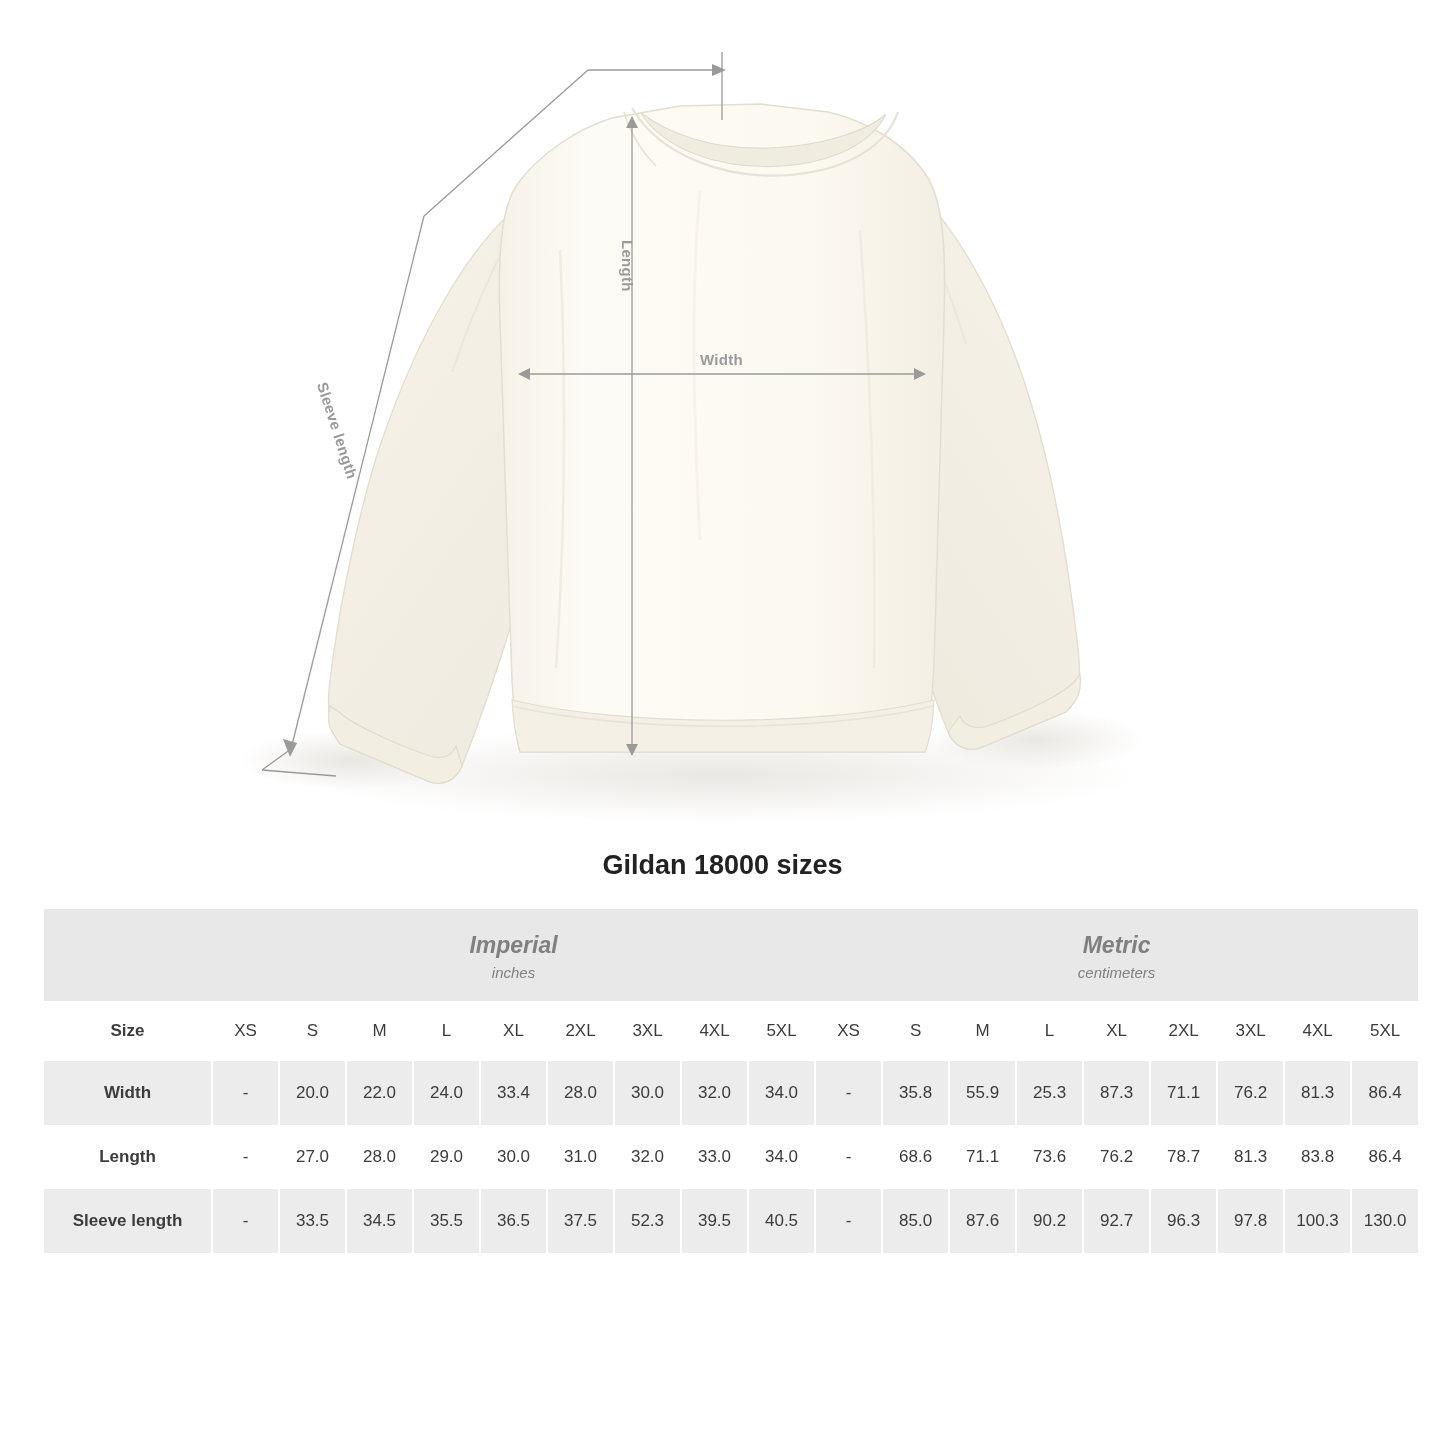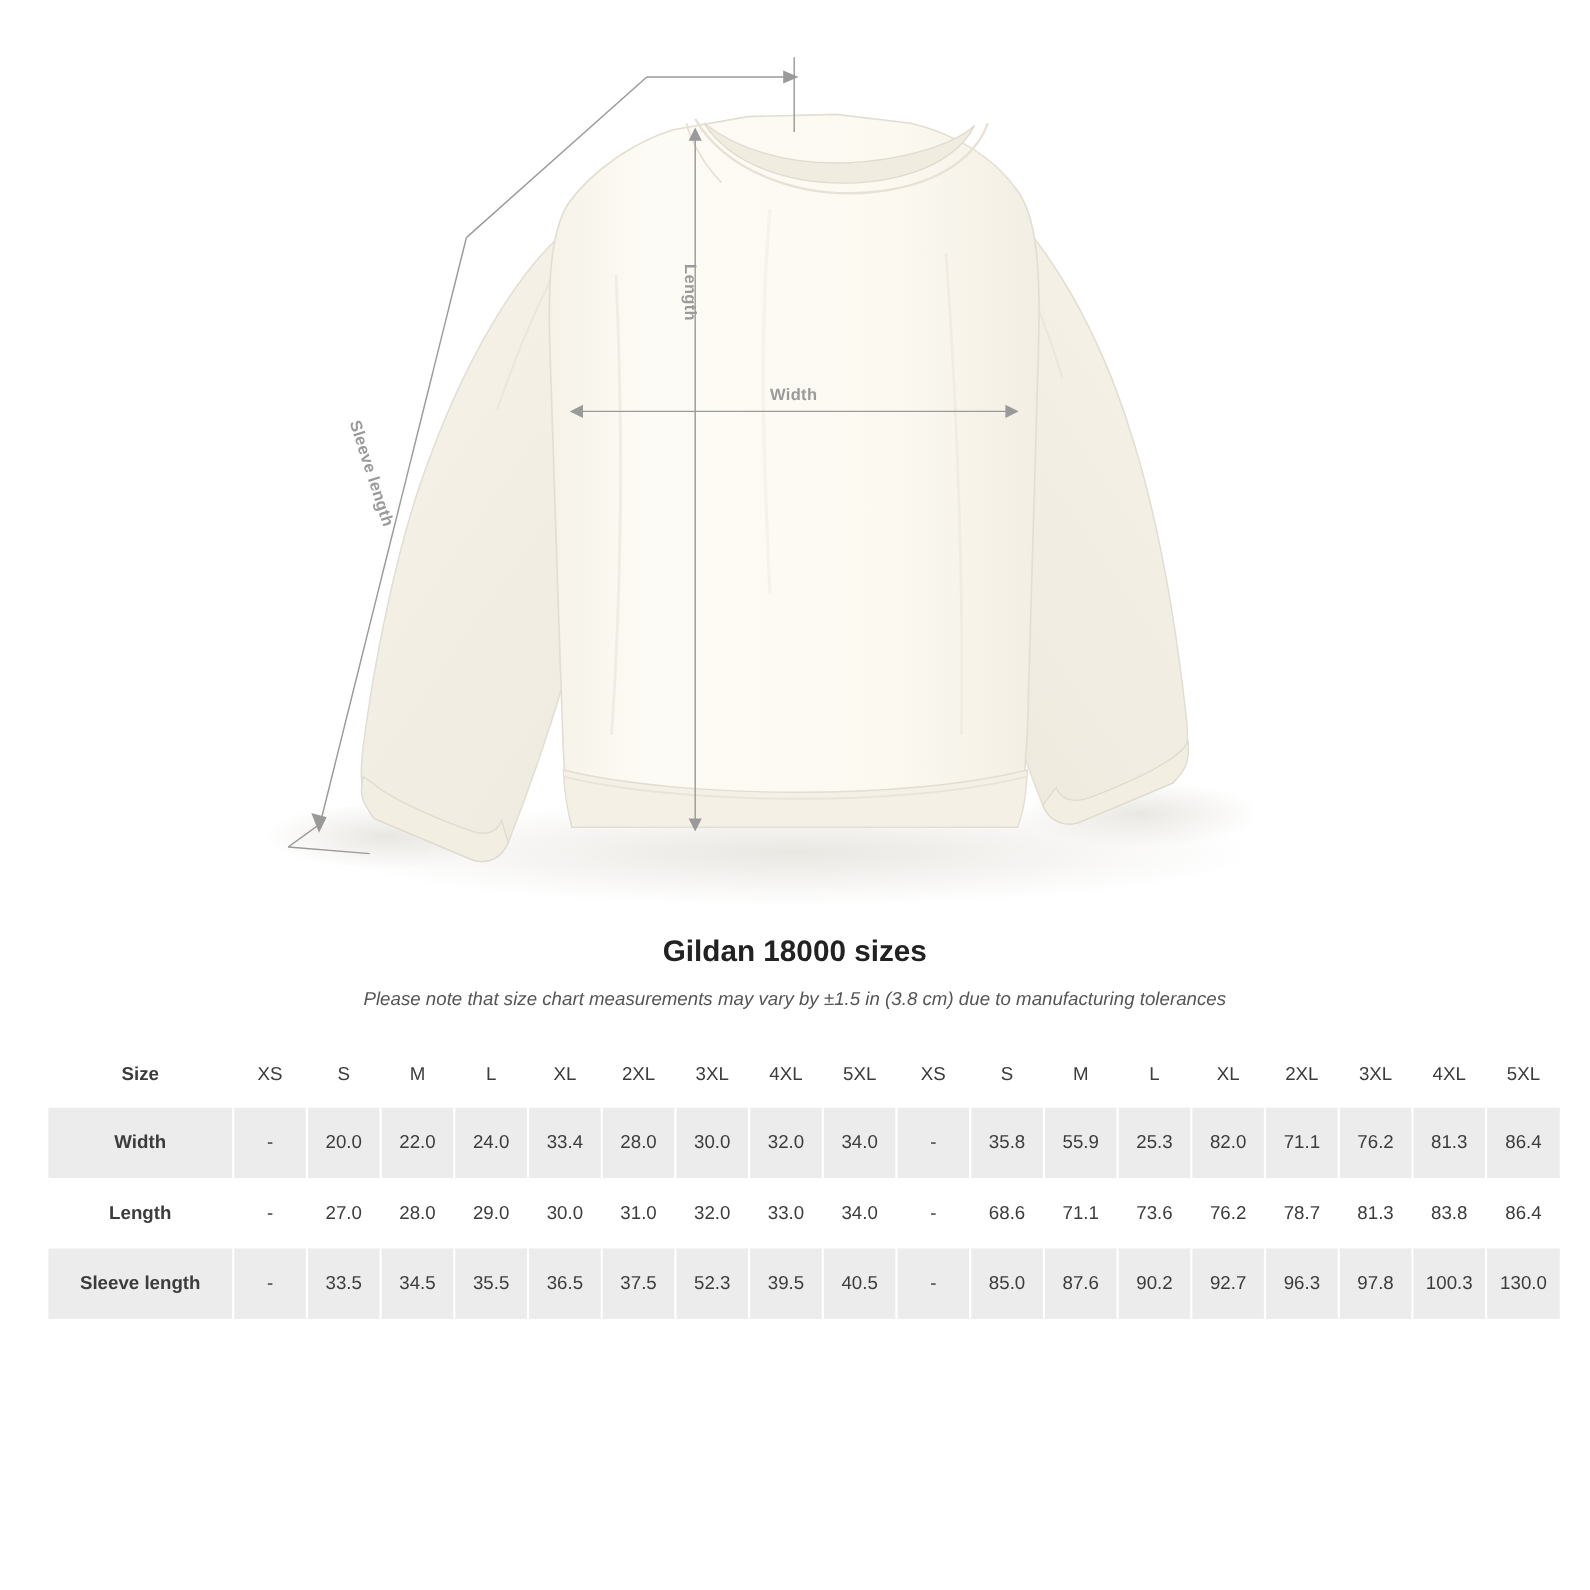--- a/index.html
+++ b/index.html
@@ -252,32 +252,42 @@
     </g>
   </svg>
 
   <div class="dim-label label-length">Length</div>
   <div class="dim-label label-width">Width</div>
   <div class="dim-label label-sleeve">Sleeve length</div>
 </div>
 
 <div class="title-block">
   <h1 class="chart-title">Gildan 18000 sizes</h1>
-  <p class="chart-note">Please note that size chart measurements may vary by ±1.5 in (3.8 cm) due to manufacturing tolerances</p>
 </div>
 
 <div class="table-wrap">
   <table class="size-table">
     <colgroup>
       <col style="width:168px">
       <col span="9" style="width:67px">
       <col span="9" style="width:67px">
     </colgroup>
     <tbody>
 
+      <tr class="sys-row">
+        <td></td>
+        <td colspan="9">
+          <div class="sys-name">Imperial</div>
+          <div class="sys-unit">inches</div>
+        </td>
+        <td colspan="9">
+          <div class="sys-name">Metric</div>
+          <div class="sys-unit">centimeters</div>
+        </td>
+      </tr>
 
       <tr class="head-row">
         <td class="rowlabel">Size</td>
         <td class="colsep">XS</td>
         <td class="colsep">S</td>
         <td class="colsep">M</td>
         <td class="colsep">L</td>
         <td class="colsep">XL</td>
         <td class="colsep">2XL</td>
         <td class="colsep">3XL</td>
@@ -302,21 +312,21 @@
         <td class="colsep">24.0</td>
         <td class="colsep">33.4</td>
         <td class="colsep">28.0</td>
         <td class="colsep">30.0</td>
         <td class="colsep">32.0</td>
         <td class="colsep">34.0</td>
         <td class="colsep">-</td>
         <td class="colsep">35.8</td>
         <td class="colsep">55.9</td>
         <td class="colsep">25.3</td>
-        <td class="colsep">82.0</td>
+        <td class="colsep">87.3</td>
         <td class="colsep">71.1</td>
         <td class="colsep">76.2</td>
         <td class="colsep">81.3</td>
         <td class="colsep">86.4</td>
       </tr>
 
       <tr class="data-row plain">
         <td class="rowlabel">Length</td>
         <td class="colsep">-</td>
         <td class="colsep">27.0</td>

